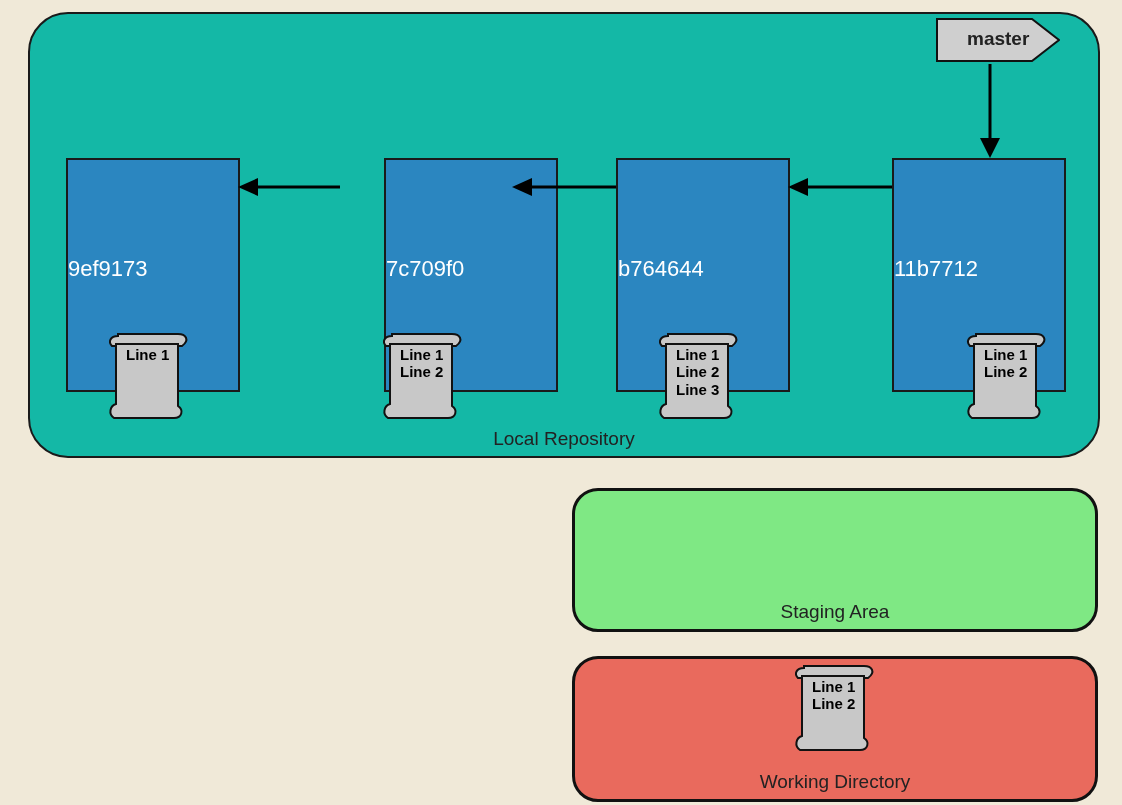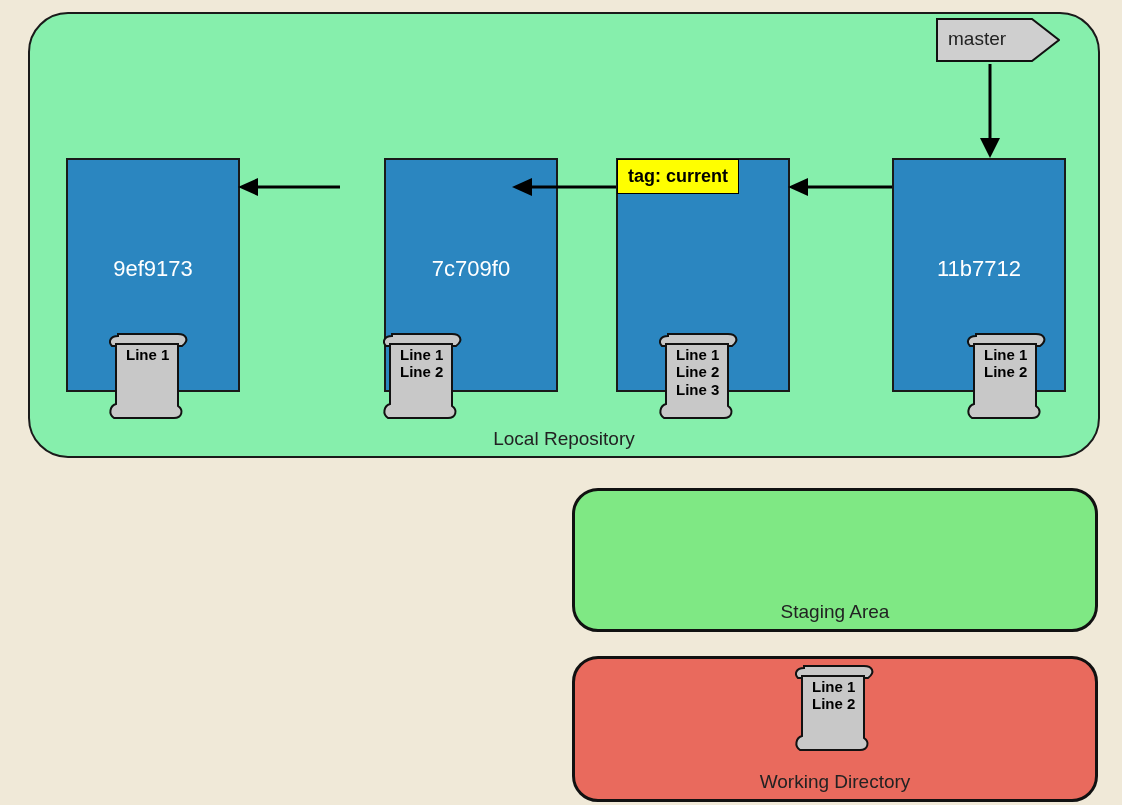--- a/index.html
+++ b/index.html
@@ -11,21 +11,21 @@
     height: 805px;
     position: relative;
     overflow: hidden;
   }
   .local-repo {
     position: absolute;
     left: 28px;
     top: 12px;
     width: 1068px;
     height: 442px;
-    background: #86efac;
+    background: #14b8a6;
     border: 2px solid #1a1a1a;
     border-radius: 40px;
   }
   .local-repo-label {
     position: absolute;
     bottom: 6px;
     left: 50%;
     transform: translateX(-50%);
     font-size: 19px;
     color: #222;
@@ -37,21 +37,21 @@
     background: #2b86c0;
     border: 2px solid #1a1a1a;
     color: #fff;
     font-size: 22px;
     text-align: center;
   }
   .commit-hash {
     position: absolute;
     top: 96px;
     width: 100%;
-    text-align: center;
+    text-align: left;
   }
   .tag-label {
     position: absolute;
     left: -1px;
     top: -1px;
     background: #ffff00;
     color: #000;
     font-size: 18px;
     font-weight: bold;
     padding: 6px 10px;
@@ -76,24 +76,25 @@
   }
   .master-badge {
     position: absolute;
     right: 62px;
     top: 18px;
     width: 124px;
     height: 44px;
   }
   .master-badge-text {
     position: absolute;
-    left: 12px;
+    left: 31px;
     top: 10px;
     font-size: 19px;
     color: #222;
+    font-weight: bold;
   }
   .arrow-svg { position: absolute; }
   .staging-area {
     position: absolute;
     left: 572px;
     top: 488px;
     width: 520px;
     height: 138px;
     background: #7fe884;
     border: 3px solid #111;
@@ -163,21 +164,21 @@
 <div class="scroll" style="left:378px; top:332px;">
   <svg width="90" height="90" viewBox="0 0 90 90">
     <path d="M14 4 C6 4 4 10 8 14 L78 14 C86 8 82 2 74 2 L14 2 Z" fill="#c8c8c8" stroke="#111" stroke-width="2"></path>
     <path d="M12 12 L12 72 C6 74 4 82 10 86 L70 86 C78 86 80 78 74 74 L74 12 Z" fill="#c8c8c8" stroke="#111" stroke-width="2"></path>
   </svg>
   <div class="scroll-text">Line 1
 Line 2</div>
 </div>
 
 <div class="commit-box" style="left:616px; top:158px;">
-  <div class="tag-label">tag: current</div>
+  <div class="commit-hash">b764644</div>
 </div>
 <div class="scroll" style="left:654px; top:332px;">
   <svg width="90" height="90" viewBox="0 0 90 90">
     <path d="M14 4 C6 4 4 10 8 14 L78 14 C86 8 82 2 74 2 L14 2 Z" fill="#c8c8c8" stroke="#111" stroke-width="2"></path>
     <path d="M12 12 L12 72 C6 74 4 82 10 86 L70 86 C78 86 80 78 74 74 L74 12 Z" fill="#c8c8c8" stroke="#111" stroke-width="2"></path>
   </svg>
   <div class="scroll-text">Line 1
 Line 2
 Line 3</div>
 </div>

